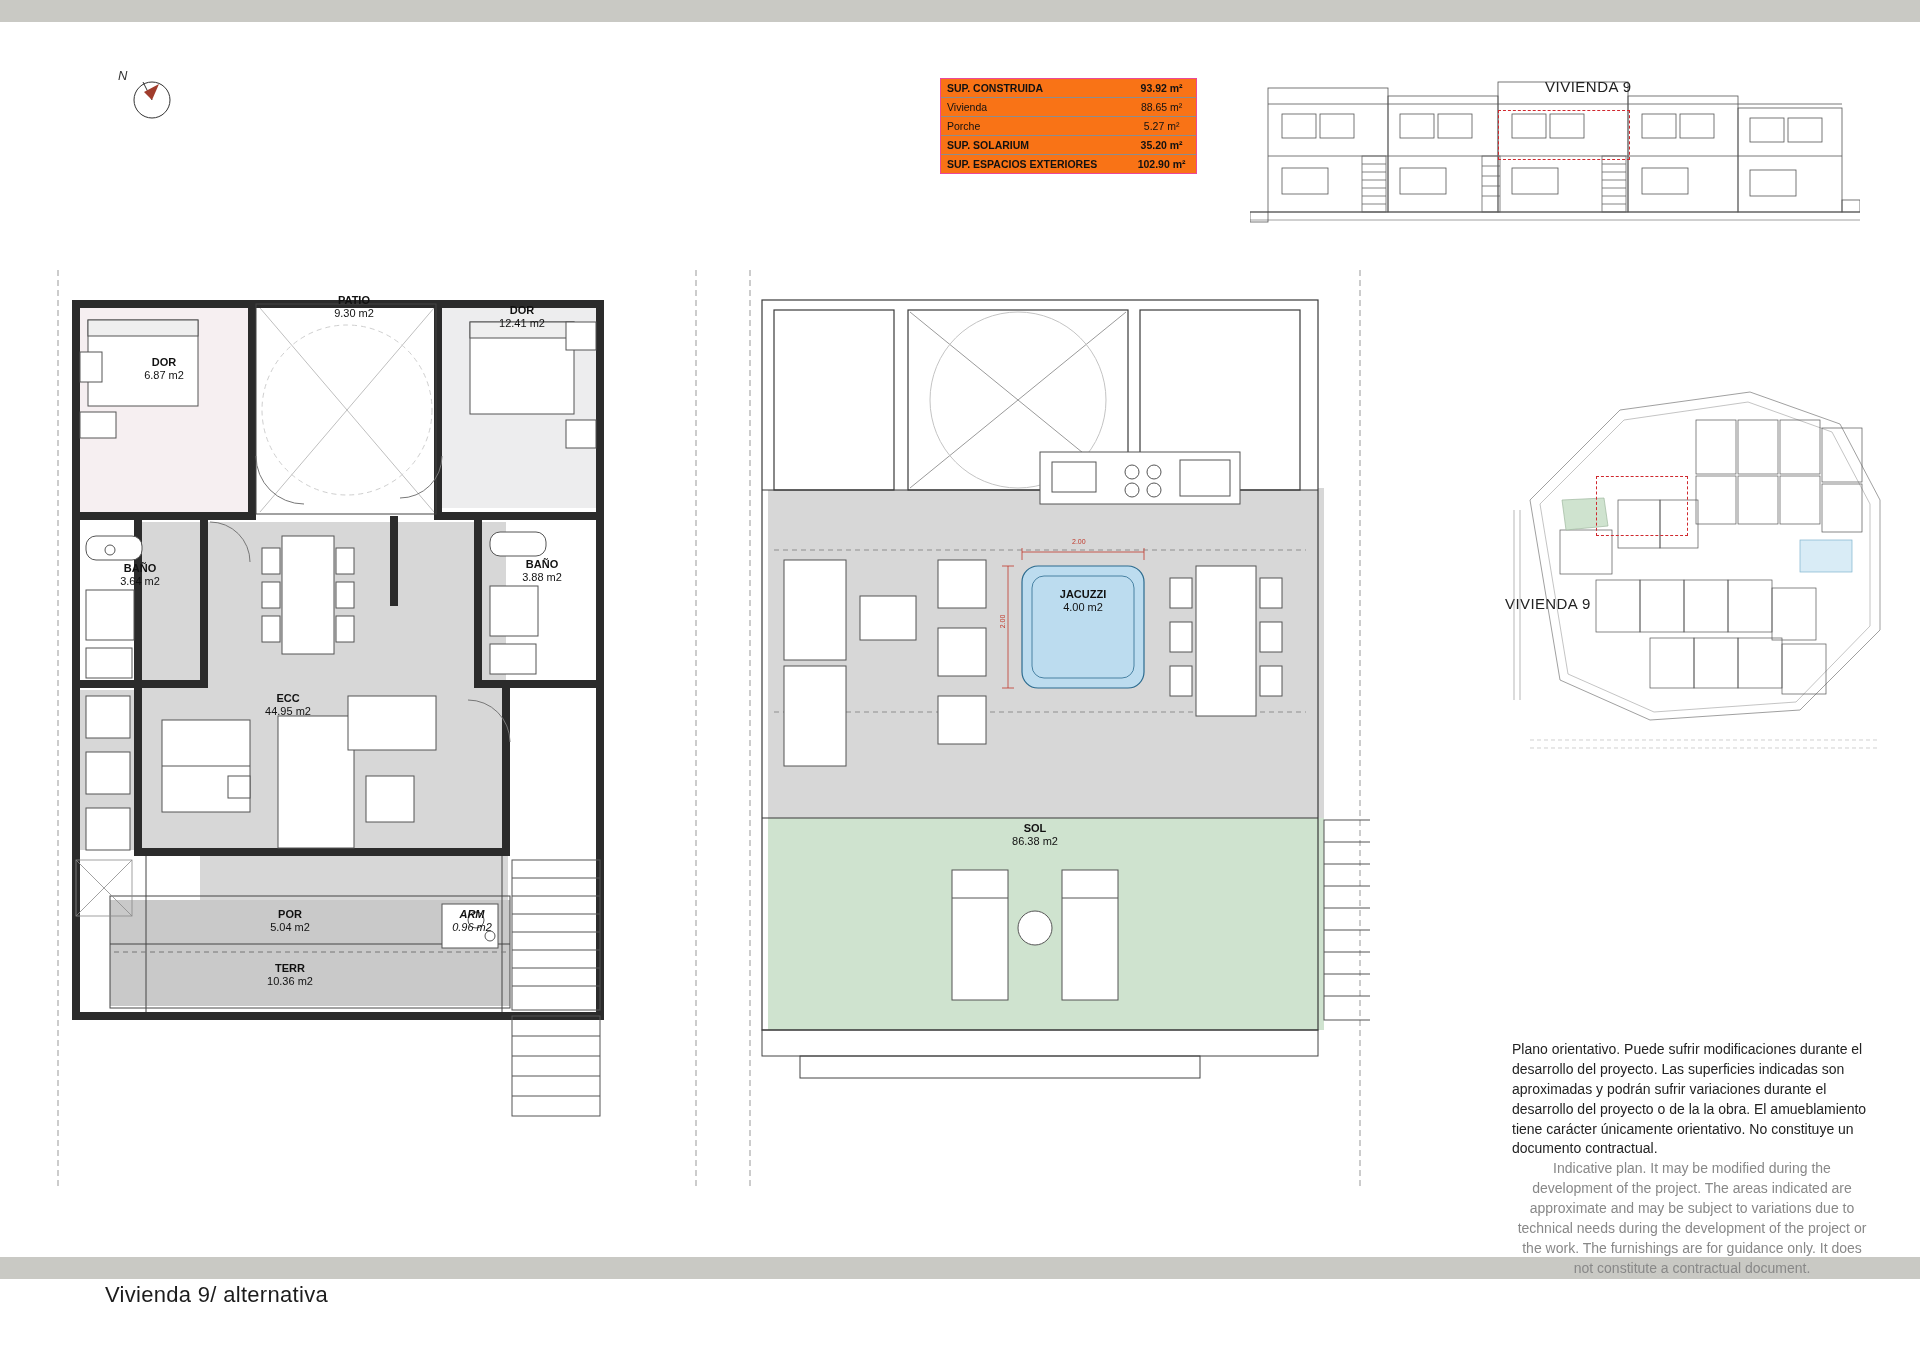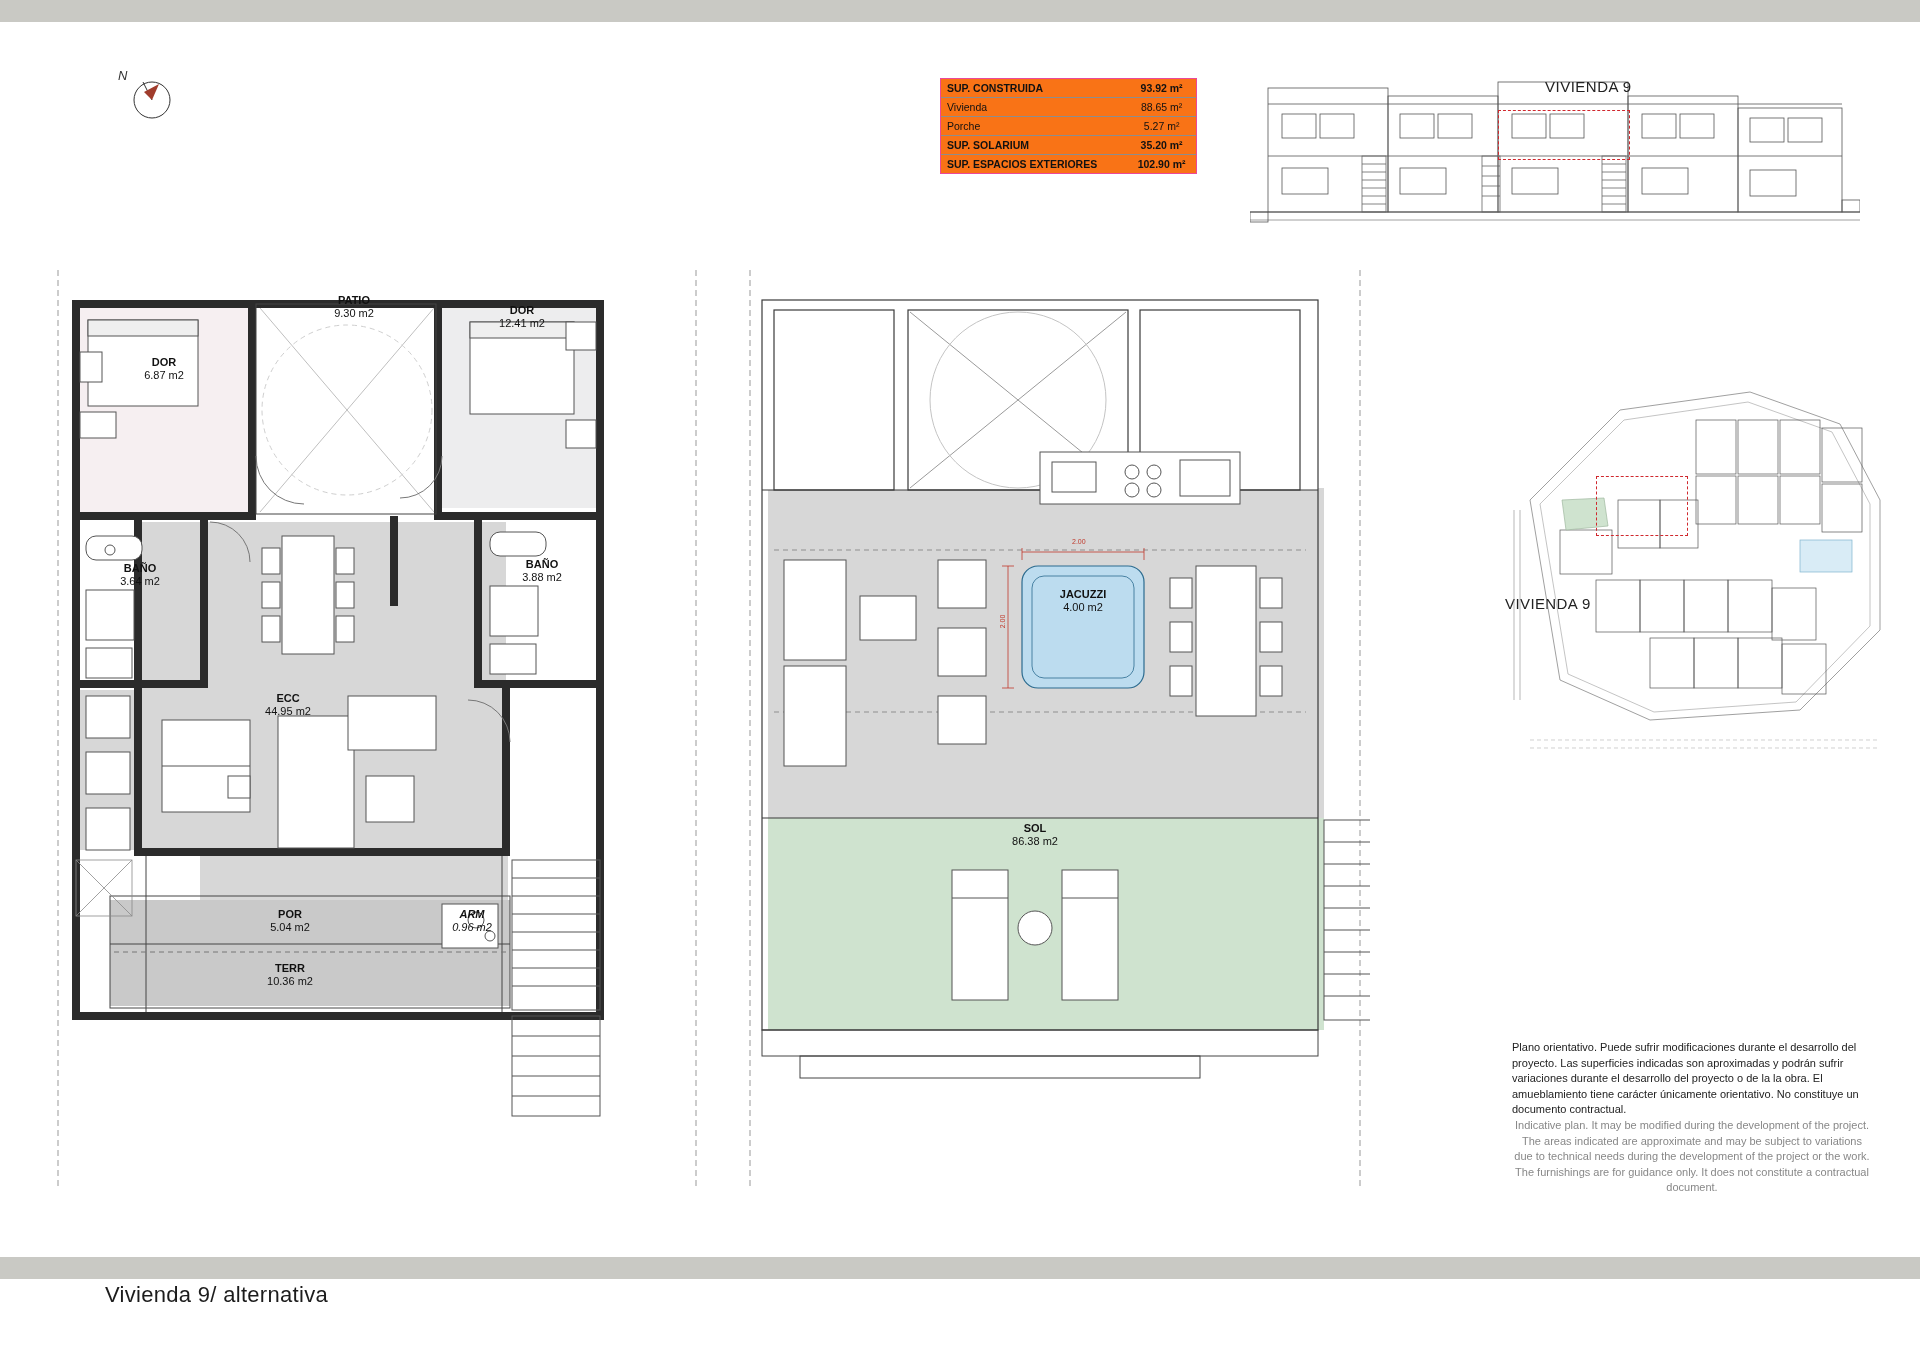--- a/index.html
+++ b/index.html
@@ -32,21 +32,21 @@
   
   #elevation{left:1250px;top:60px;width:610px;height:180px;}
   #elevation .ttl{position:absolute;left:295px;top:18px;font-size:15px;color:#222;letter-spacing:.5px;}
   .redbox{position:absolute;border:1.5px dashed #d0282e;}
 
   
   #siteplan{left:1500px;top:380px;width:400px;height:390px;}
   #site-label{left:1505px;top:595px;font-size:15px;color:#222;letter-spacing:.4px;}
 
   
-  #disclaimer{left:1512px;top:1040px;width:360px;font-size:11px;line-height:1.42;color:#222;}
+  #disclaimer{left:1512px;top:1040px;width:360px;font-size:14px;line-height:1.42;color:#222;}
   #disclaimer .en{color:#888;text-align:center;}
 
   
   #page-title{left:105px;top:1282px;font-size:22px;color:#1c1c1c;letter-spacing:.3px;}
 
   
   .planframe{position:absolute;}
   .roomlabel{position:absolute;text-align:center;font-size:11px;color:#111;line-height:1.2;}
   .roomlabel b{display:block;font-weight:bold;}
   .dimtxt{position:absolute;font-size:7px;color:#c0392b;}

